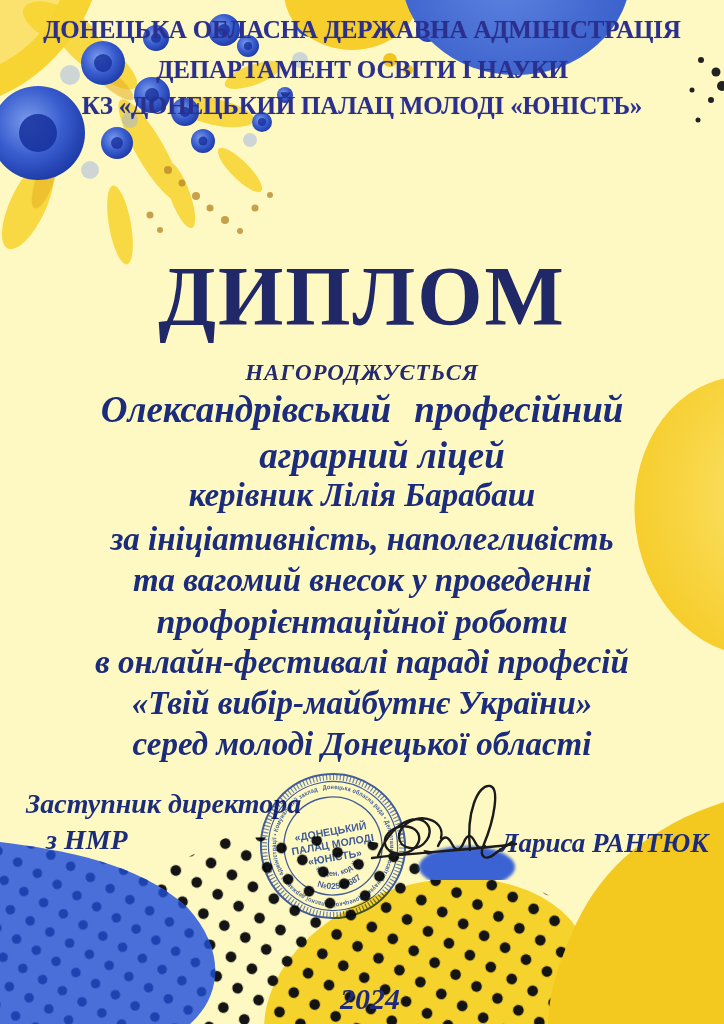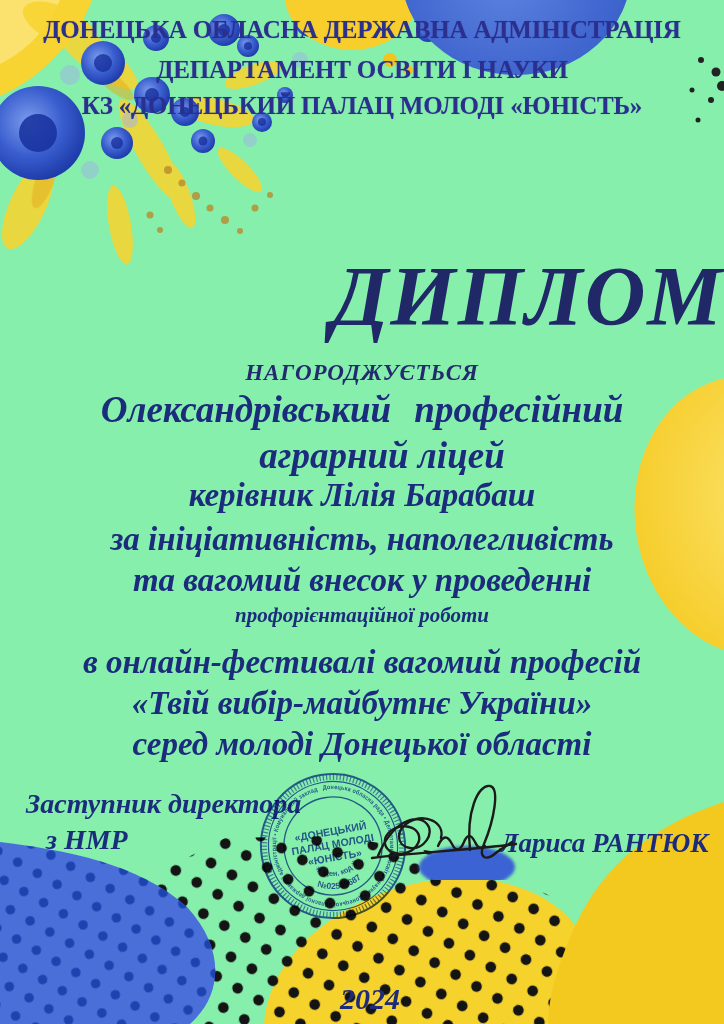--- a/index.html
+++ b/index.html
@@ -1,35 +1,35 @@
 <!DOCTYPE html>
 <html><head>
 <meta charset="utf-8">
 <style>
   html,body{margin:0;padding:0;background:#e8e8e8;}
-  .page{position:relative;width:724px;height:1024px;background:#86efac;overflow:hidden;
+  .page{position:relative;width:724px;height:1024px;background:#fef9c3;overflow:hidden;
         font-family:"Liberation Serif", serif;margin:0 auto;}
   .bg-svg{position:absolute;left:0;top:0;z-index:0;}
   .txt{position:absolute;left:0;width:724px;text-align:center;z-index:2;color:#2b2f8d;}
   .hdr{font-weight:bold;font-size:25px;letter-spacing:-0.2px;color:#2b2f8d;
        text-shadow:0 0 1px rgba(43,47,141,.35);}
   .hdr1{top:16px;}
   .hdr2{top:56px;}
   .hdr3{top:92px;}
-  .title{top:248px;font-size:84px;font-weight:bold;font-style:italic;color:#212868;
-         letter-spacing:2px;text-align:right;}
+  .title{top:248px;font-size:84px;font-weight:bold;color:#212868;
+         letter-spacing:2px;}
   .subtitle{top:360px;font-size:23px;font-weight:bold;font-style:italic;letter-spacing:1px;
             color:#232a6e;}
   .body-line{font-weight:bold;font-style:italic;color:#1c2c7c;}
   .r1{top:388px;font-size:37px;word-spacing:14px;}
   .r2{top:434px;font-size:37px;margin-left:20px;}
   .r3{top:477px;font-size:33px;}
   .c1{top:521px;font-size:33px;text-align:center;}
   .c2{top:562px;font-size:33px;}
-  .c3{top:603px;font-size:21px;}
+  .c3{top:603px;font-size:34px;}
   .c4{top:644px;font-size:33px;}
   .c5{top:685px;font-size:33px;}
   .c6{top:726px;font-size:33px;}
   .sig-pos1{position:absolute;left:26px;top:788px;font-size:28px;font-weight:bold;
             font-style:italic;color:#1c2c7c;z-index:2;}
   .sig-pos2{position:absolute;left:46px;top:824px;font-size:28px;font-weight:bold;
             font-style:italic;color:#1c2c7c;z-index:2;text-align:center;}
   .sig-name{position:absolute;left:500px;top:828px;font-size:27px;font-weight:bold;
             font-style:italic;color:#1c2c7c;z-index:3;}
   .year{position:absolute;left:300px;top:950px;width:140px;text-align:center;font-size:30px;
@@ -208,21 +208,21 @@
   <div class="txt title">ДИПЛОМ</div>
   <div class="txt subtitle">НАГОРОДЖУЄТЬСЯ</div>
 
   <div class="txt body-line r1">Олександрівський професійний</div>
   <div class="txt body-line r2">аграрний ліцей</div>
   <div class="txt body-line r3">керівник Лілія Барабаш</div>
 
   <div class="txt body-line c1">за ініціативність, наполегливість</div>
   <div class="txt body-line c2">та вагомий внесок у проведенні</div>
   <div class="txt body-line c3">профорієнтаційної роботи</div>
-  <div class="txt body-line c4">в онлайн-фестивалі вагомий професій</div>
+  <div class="txt body-line c4">в онлайн-фестивалі параді професій</div>
   <div class="txt body-line c5">«Твій вибір-майбутнє України»</div>
   <div class="txt body-line c6">серед молоді Донецької області</div>
 
   <div class="sig-pos1">Заступник директора</div>
   <div class="sig-pos2">з НМР</div>
   <div class="sig-name">Лариса РАНТЮК</div>
 
   <div class="year">2024</div>
 
   <svg class="seal-svg" width="170" height="170" viewBox="0 0 170 170">

